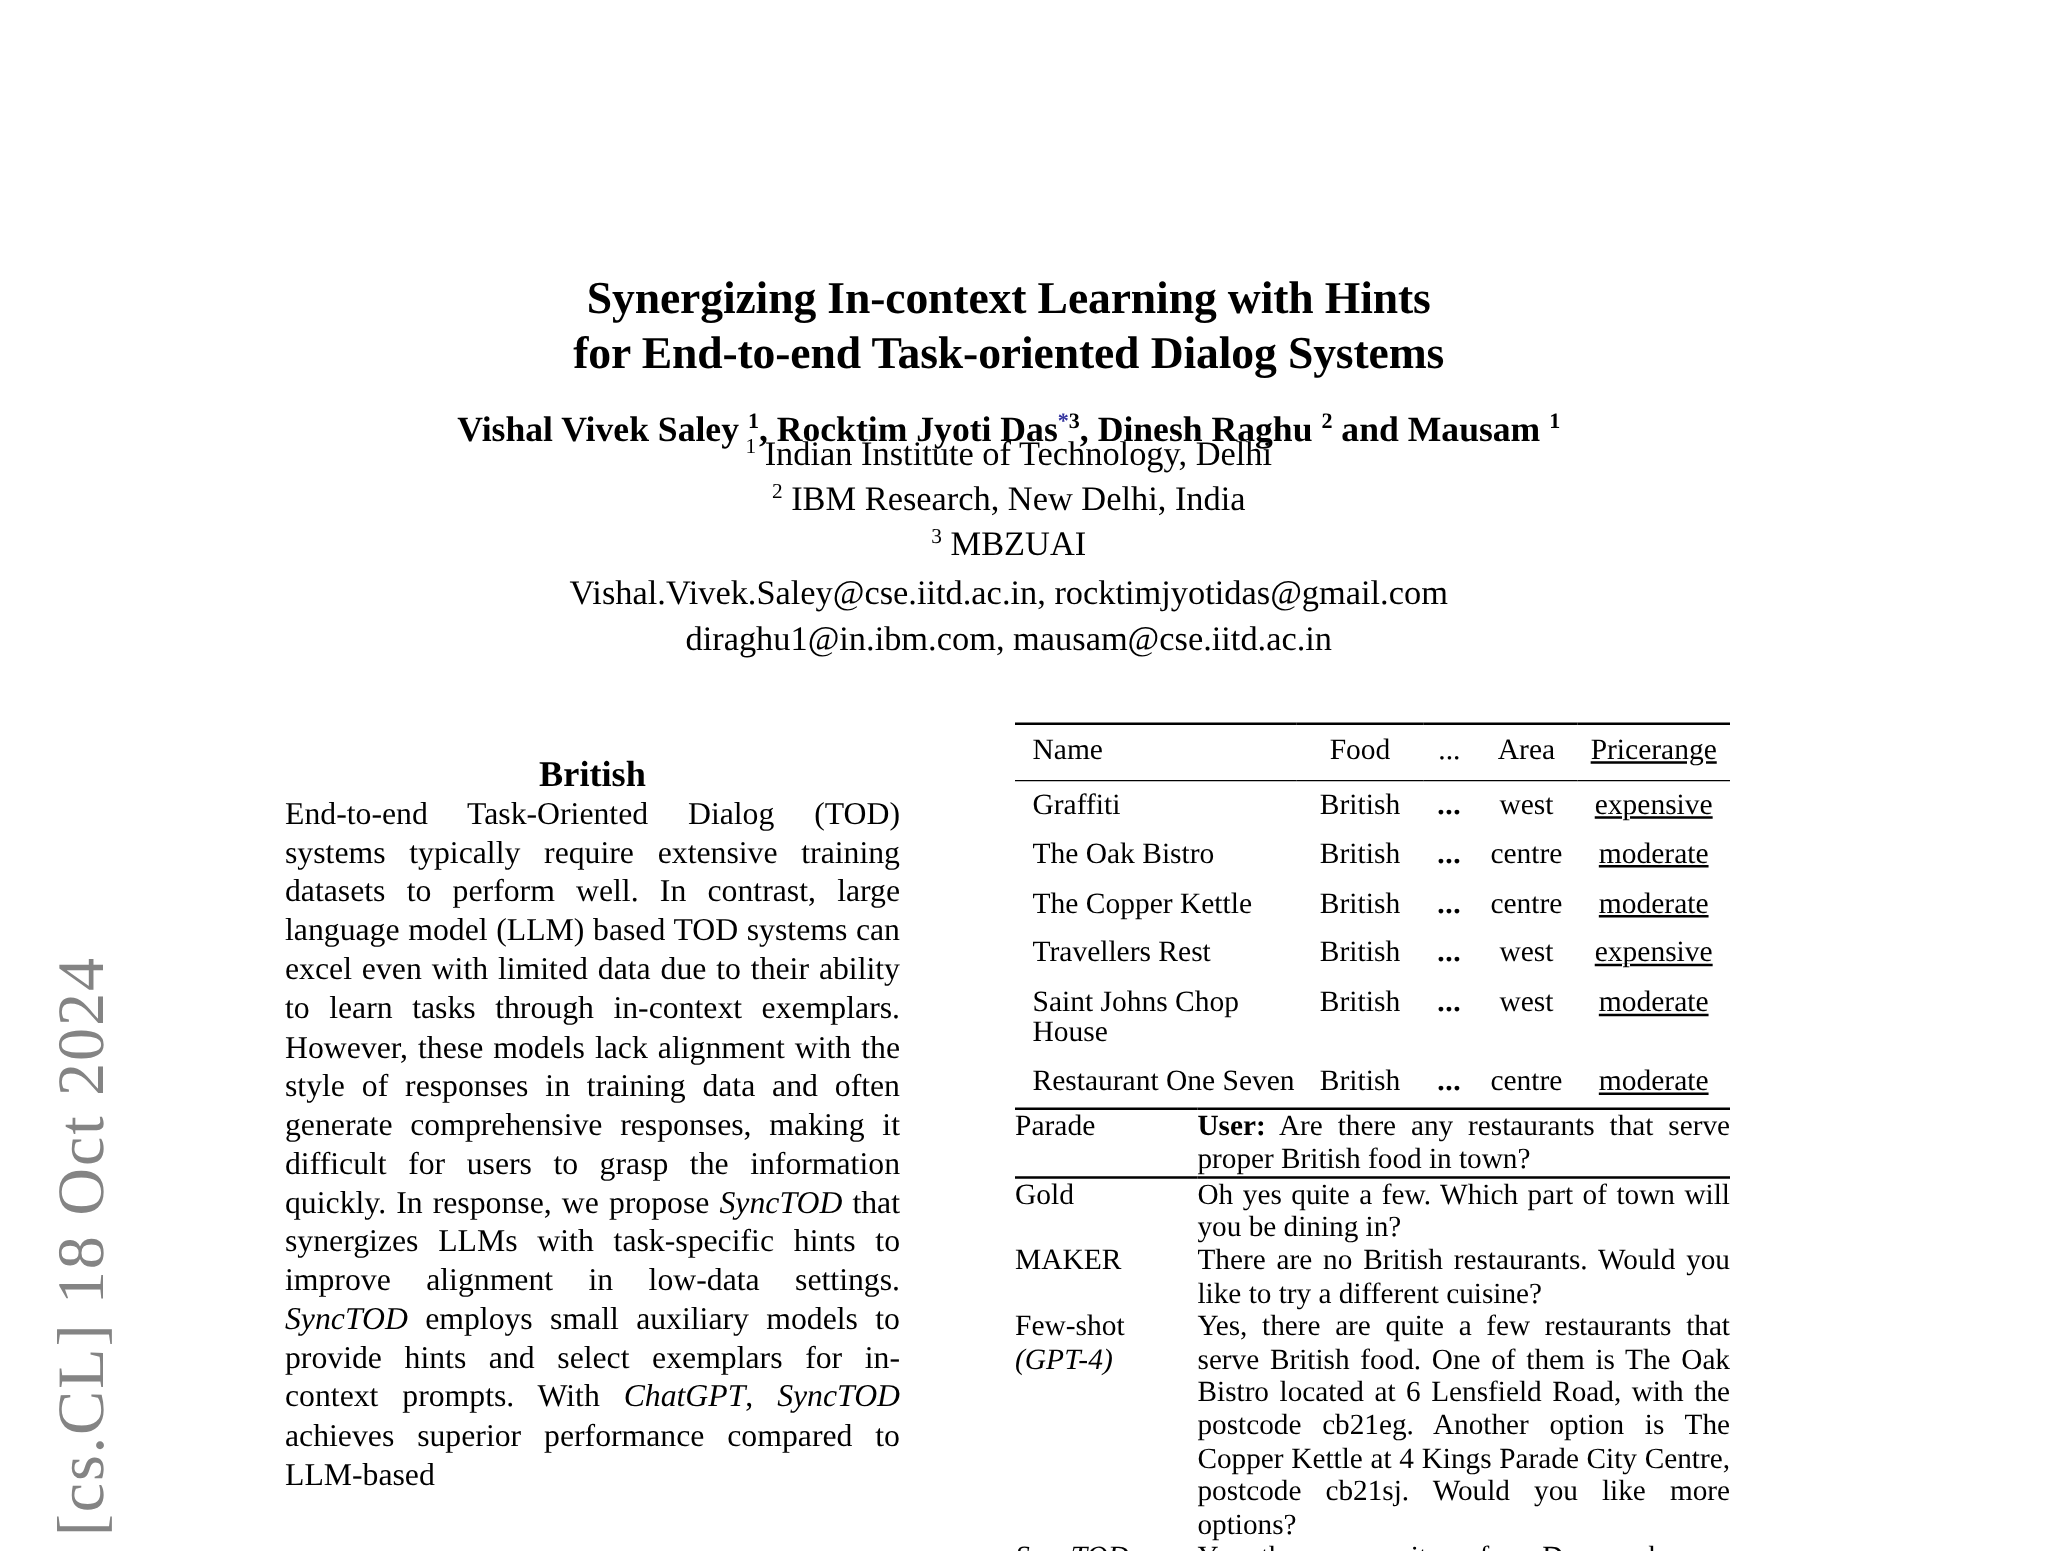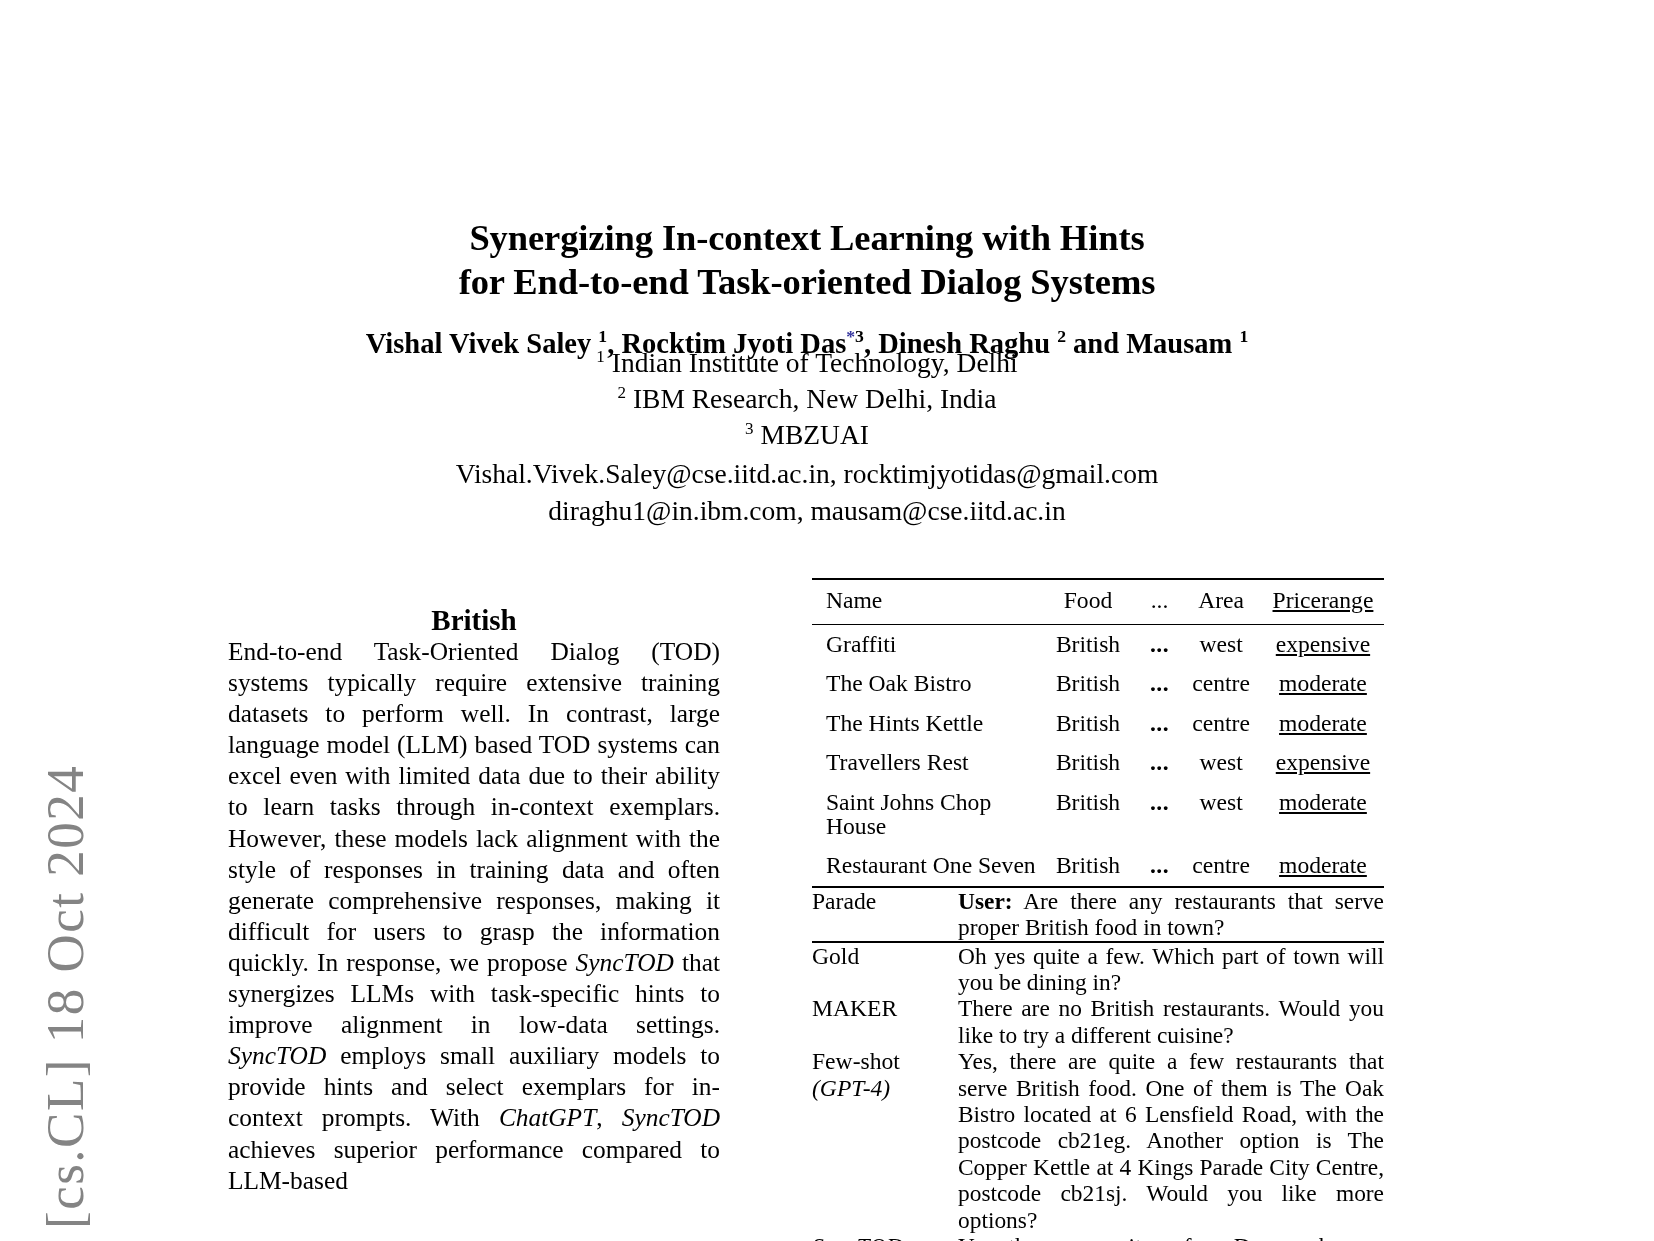--- a/index.html
+++ b/index.html
@@ -240,21 +240,21 @@
           <td class="c-price">expensive</td>
         </tr>
         <tr class="row">
           <td class="c-name">The Oak Bistro</td>
           <td class="c-food">British</td>
           <td class="c-dots">...</td>
           <td class="c-area">centre</td>
           <td class="c-price">moderate</td>
         </tr>
         <tr class="row">
-          <td class="c-name">The Hints Kettle</td>
+          <td class="c-name">The Copper Kettle</td>
           <td class="c-food">British</td>
           <td class="c-dots">...</td>
           <td class="c-area">centre</td>
           <td class="c-price">moderate</td>
         </tr>
         <tr class="row">
           <td class="c-name">Travellers Rest</td>
           <td class="c-food">British</td>
           <td class="c-dots">...</td>
           <td class="c-area">west</td>

